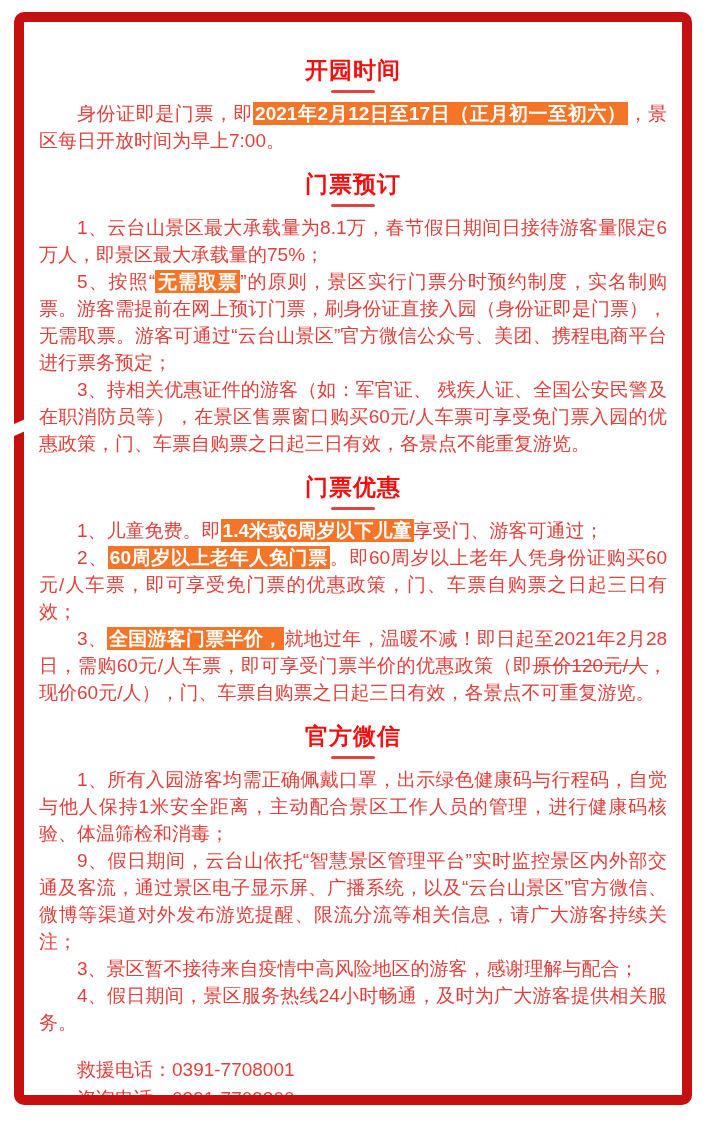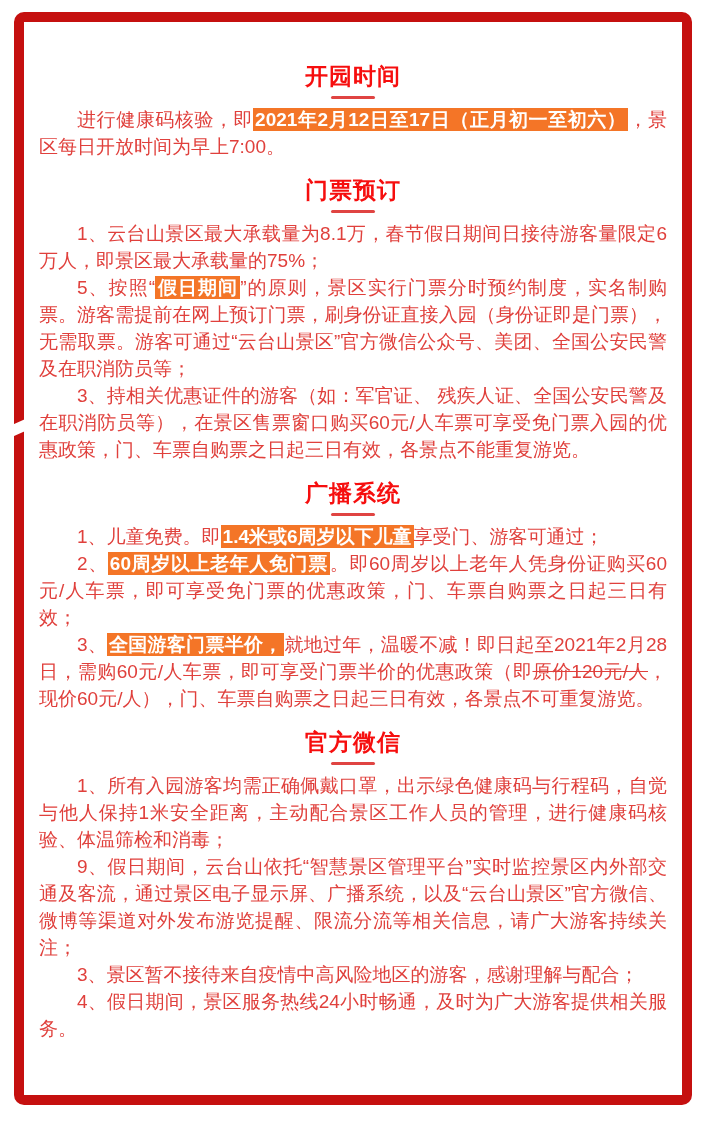--- a/index.html
+++ b/index.html
@@ -24,21 +24,21 @@
   .seam {
     position: absolute;
     left: 9px; top: 421px;
     width: 26px; height: 11px;
     background: #ffffff;
     transform: rotate(-24deg);
     z-index: 2;
   }
   .content {
     position: absolute;
-    left: 24px; top: 28px;
+    left: 24px; top: 22px;
     width: 658px; height: 1073px;
     box-sizing: border-box;
     padding: 26px 15px 0 15px;
     overflow: hidden;
     color: #e0403c;
     font-size: 19px;
     z-index: 3;
   }
   .sec { margin-top: 16px; }
   .sec:first-child { margin-top: 8px; }
@@ -82,42 +82,47 @@
 <body>
 
 <div class="frame"></div>
 <div class="seam"></div>
 
 <div class="content">
 
   <section class="sec">
     <h2>开园时间</h2>
     <div class="divider"></div>
-    <p class="body"><span>进行健康码核验，即</span><span class="hl">2021年2月12日至17日（正月初一至初六）</span><span>，景区每日开放时间为早上7:00。</span></p>
+    <p class="body"><span>身份证即是门票，即</span><span class="hl">2021年2月12日至17日（正月初一至初六）</span><span>，景区每日开放时间为早上7:00。</span></p>
   </section>
 
   <section class="sec">
     <h2>门票预订</h2>
     <div class="divider"></div>
     <p class="body"><span>1、云台山景区最大承载量为8.1万，春节假日期间日接待游客量限定6万人，即景区最大承载量的75%；</span></p>
-    <p class="body"><span>5、按照“</span><span class="hl">假日期间</span><span>”的原则，景区实行门票分时预约制度，实名制购票。游客需提前在网上预订门票，刷身份证直接入园（身份证即是门票），无需取票。游客可通过“云台山景区”官方微信公众号、美团、全国公安民警及在职消防员等；</span></p>
+    <p class="body"><span>5、按照“</span><span class="hl">无需取票</span><span>”的原则，景区实行门票分时预约制度，实名制购票。游客需提前在网上预订门票，刷身份证直接入园（身份证即是门票），无需取票。游客可通过“云台山景区”官方微信公众号、美团、携程电商平台进行票务预定；</span></p>
     <p class="body"><span>3、持相关优惠证件的游客（如：军官证、 残疾人证、全国公安民警及在职消防员等），在景区售票窗口购买60元/人车票可享受免门票入园的优惠政策，门、车票自购票之日起三日有效，各景点不能重复游览。</span></p>
   </section>
 
   <section class="sec">
-    <h2>广播系统</h2>
+    <h2>门票优惠</h2>
     <div class="divider"></div>
     <p class="body"><span>1、儿童免费。即</span><span class="hl">1.4米或6周岁以下儿童</span><span>享受门、游客可通过；</span></p>
     <p class="body"><span>2、</span><span class="hl">60周岁以上老年人免门票</span><span>。即60周岁以上老年人凭身份证购买60元/人车票，即可享受免门票的优惠政策，门、车票自购票之日起三日有效；</span></p>
     <p class="body"><span>3、</span><span class="hl">全国游客门票半价，</span><span>就地过年，温暖不减！即日起至2021年2月28日，需购60元/人车票，即可享受门票半价的优惠政策（即</span><span class="strike">原价120元/人</span><span>，现价60元/人），门、车票自购票之日起三日有效，各景点不可重复游览。</span></p>
   </section>
 
   <section class="sec">
     <h2>官方微信</h2>
     <div class="divider"></div>
     <p class="body"><span>1、所有入园游客均需正确佩戴口罩，出示绿色健康码与行程码，自觉与他人保持1米安全距离，主动配合景区工作人员的管理，进行健康码核验、体温筛检和消毒；</span></p>
     <p class="body"><span>9、假日期间，云台山依托“智慧景区管理平台”实时监控景区内外部交通及客流，通过景区电子显示屏、广播系统，以及“云台山景区”官方微信、微博等渠道对外发布游览提醒、限流分流等相关信息，请广大游客持续关注；</span></p>
     <p class="body"><span>3、景区暂不接待来自疫情中高风险地区的游客，感谢理解与配合；</span></p>
     <p class="body"><span>4、假日期间，景区服务热线24小时畅通，及时为广大游客提供相关服务。</span></p>
   </section>
 
+  <div class="contacts">
+    <p><span>救援电话：</span><span>0391-7708001</span></p>
+    <p><span>咨询电话：</span><span>0391-7709300</span></p>
+
+  </div>
 
 </div>
 
 </body></html>

